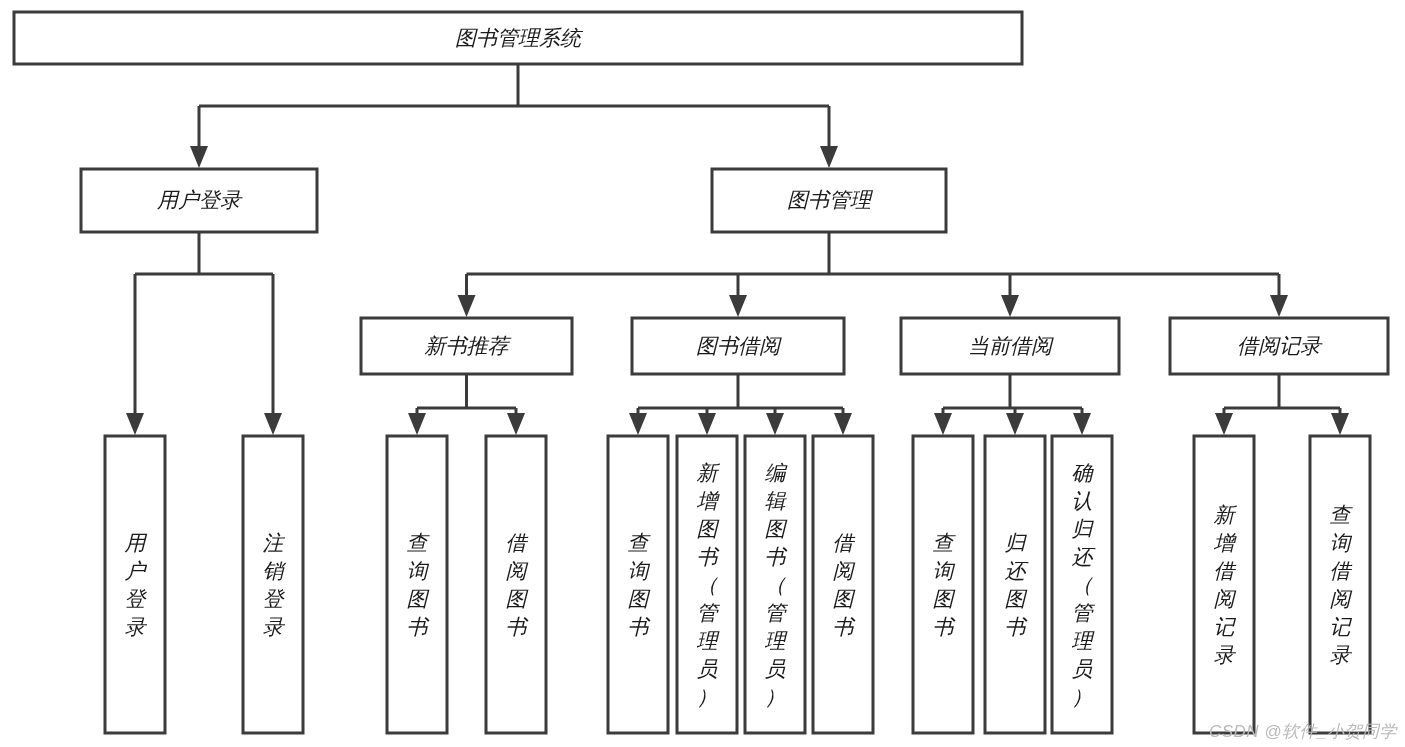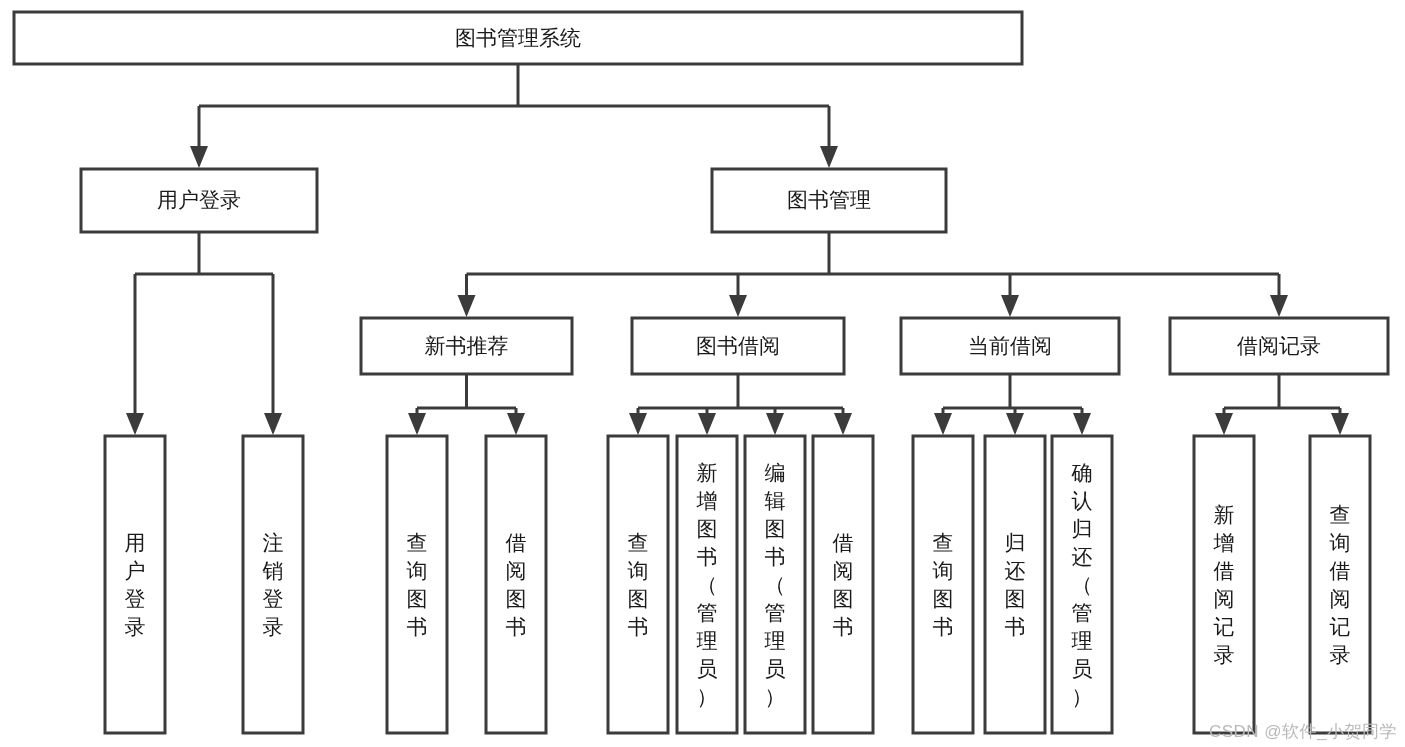--- a/index.html
+++ b/index.html
@@ -12,20 +12,21 @@
     width: 1405px;
     height: 747px;
     overflow: hidden;
     font-family: "Liberation Sans", "DejaVu Sans", sans-serif;
   }
   #diagram-root {
     position: relative;
     width: 1405px;
     height: 747px;
     background: #ffffff;
+    font-style: italic;
   }
   svg.diagram {
     display: block;
     width: 1405px;
     height: 747px;
   }
   .node-rect {
     fill: #ffffff;
     stroke: #3b3b3b;
     stroke-width: 3;

